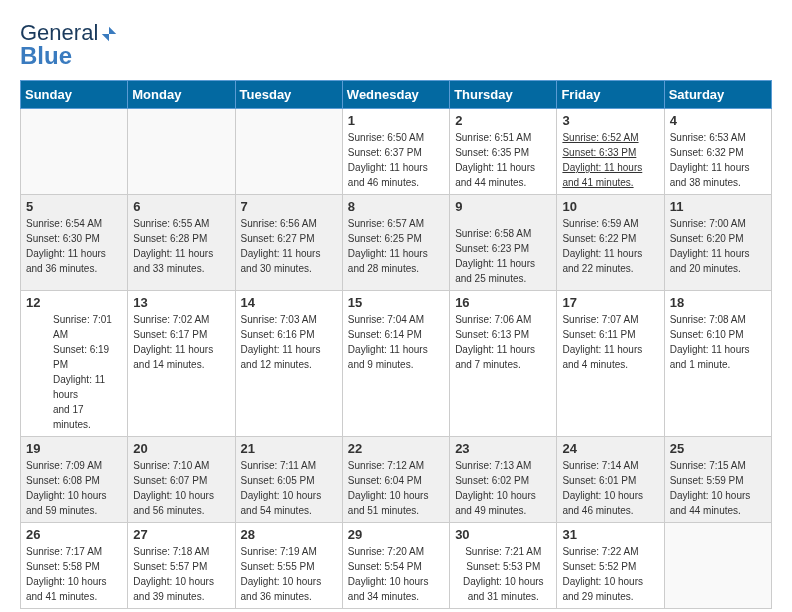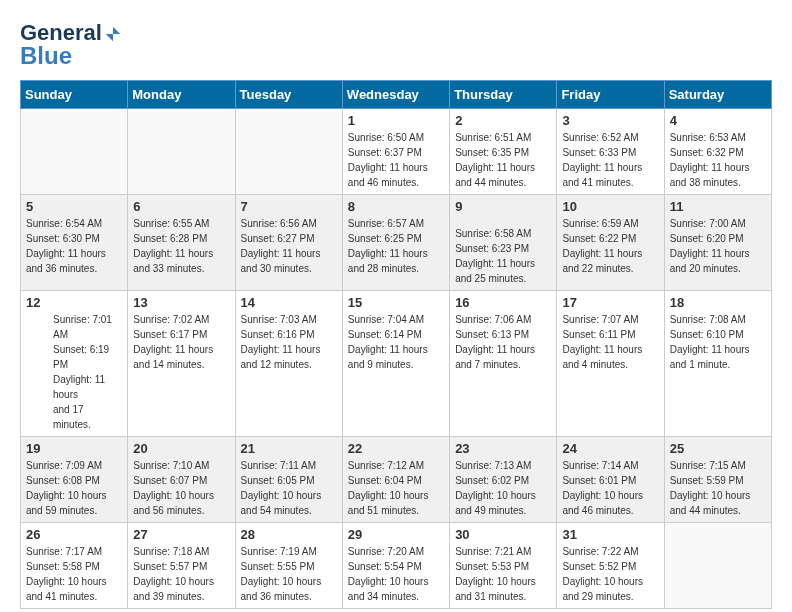--- a/index.html
+++ b/index.html
@@ -16,21 +16,21 @@
       align-items: flex-start;
       margin-bottom: 10px;
     }
     .logo {
       display: flex;
       flex-direction: column;
       align-items: flex-start;
     }
     .logo-text {
       font-size: 22px;
-      font-weight: bold;
+      font-weight: normal;
       color: #1a3a5c;
       display: flex;
       align-items: center;
       gap: 2px;
     }
     .logo-icon {
       width: 18px;
       height: 18px;
       margin-left: 2px;
     }
@@ -134,21 +134,21 @@
         </td>
         <td>
           <div class="day-num">2</div>
           <div class="day-info" style="white-space: pre-line;">Sunrise: 6:51 AM
 Sunset: 6:35 PM
 Daylight: 11 hours
 and 44 minutes.</div>
         </td>
         <td>
           <div class="day-num">3</div>
-          <div class="day-info" style="white-space: pre-line;">Sunrise: 6:52 AM
+          <div class="day-info" style="white-space: pre-line; text-decoration: underline;">Sunrise: 6:52 AM
 Sunset: 6:33 PM
 Daylight: 11 hours
 and 41 minutes.</div>
         </td>
         <td>
           <div class="day-num">4</div>
           <div class="day-info" style="white-space: pre-line;">Sunrise: 6:53 AM
 Sunset: 6:32 PM
 Daylight: 11 hours
 and 38 minutes.</div>
@@ -331,21 +331,21 @@
         </td>
         <td>
           <div class="day-num">29</div>
           <div class="day-info" style="white-space: pre-line;">Sunrise: 7:20 AM
 Sunset: 5:54 PM
 Daylight: 10 hours
 and 34 minutes.</div>
         </td>
         <td>
           <div class="day-num">30</div>
-          <div class="day-info" style="white-space: pre-line;">Sunrise: 7:21 AM
+          <div class="day-info" style="white-space: pre-line; text-align: center;">Sunrise: 7:21 AM
 Sunset: 5:53 PM
 Daylight: 10 hours
 and 31 minutes.</div>
         </td>
         <td>
           <div class="day-num">31</div>
           <div class="day-info" style="white-space: pre-line;">Sunrise: 7:22 AM
 Sunset: 5:52 PM
 Daylight: 10 hours
 and 29 minutes.</div>

